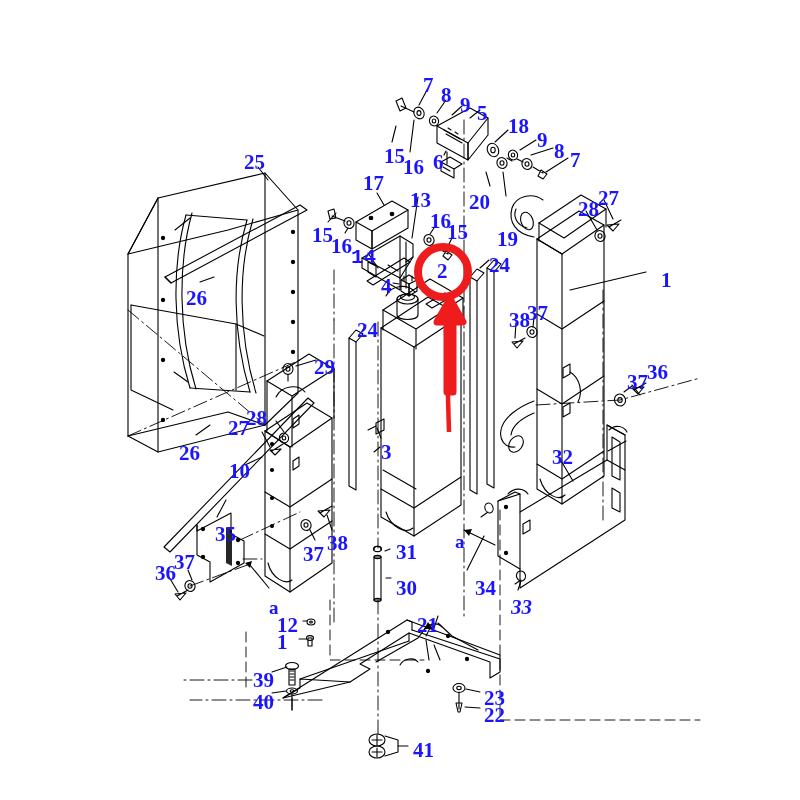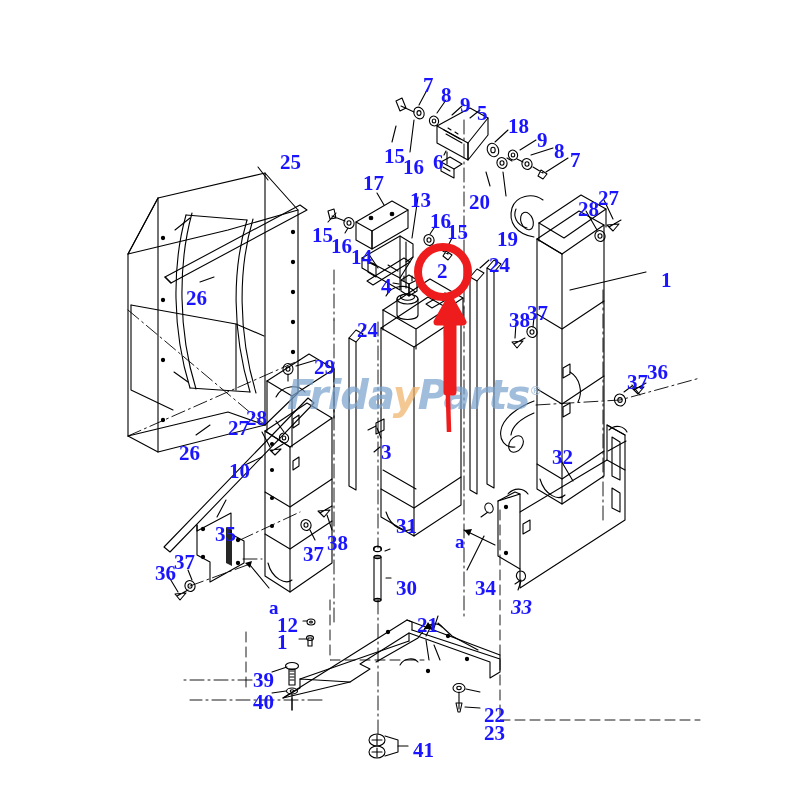--- a/index.html
+++ b/index.html
@@ -433,54 +433,51 @@
       </g>
 
       <g stroke-dasharray="10 5" stroke-width="0.9">
         <path d="M500 510 L500 720 L700 720"></path>
         <path d="M330 600 L330 660 L424 660"></path>
         <path d="M246 632 L246 690"></path>
       </g>
     </g>
   </svg>
 
-  <div id="wm">
-    <span class="b">Frida</span><span class="o">y</span><span class="b">Parts</span><span class="reg">®</span>
-  </div>
 
   <svg class="layer" viewBox="0 0 800 800" xmlns="http://www.w3.org/2000/svg">
     <g>
       <path d="M449 432 L446 330" stroke="#ee1c1c" stroke-width="4.5" fill="none"></path>
       <path d="M447 392 L447 322 L437 322 L450 299 L463 322 L453 322 L453 392 Z" fill="#ee1c1c" stroke="#ee1c1c" stroke-width="7" stroke-linejoin="round"></path>
     </g>
     <circle cx="443" cy="272" r="25" fill="none" stroke="#ee1c1c" stroke-width="8"></circle>
   </svg>
 
   <div>
-    <span class="lbl" style="left:244px;top:152px;margin-left:36px;">25</span>
+    <span class="lbl" style="left:244px;top:152px;">25</span>
     <span class="lbl" style="left:186px;top:288px;">26</span>
     <span class="lbl" style="left:179px;top:443px;">26</span>
     <span class="lbl" style="left:423px;top:75px;">7</span>
     <span class="lbl" style="left:441px;top:85px;">8</span>
     <span class="lbl" style="left:460px;top:95px;">9</span>
     <span class="lbl" style="left:477px;top:103px;">5</span>
     <span class="lbl" style="left:508px;top:116px;">18</span>
     <span class="lbl" style="left:537px;top:130px;">9</span>
     <span class="lbl" style="left:554px;top:141px;">8</span>
     <span class="lbl" style="left:570px;top:150px;">7</span>
     <span class="lbl" style="left:384px;top:146px;">15</span>
     <span class="lbl" style="left:403px;top:157px;">16</span>
     <span class="lbl" style="left:433px;top:152px;">6</span>
     <span class="lbl" style="left:469px;top:192px;">20</span>
     <span class="lbl" style="left:497px;top:201px;margin-top:28px;">19</span>
     <span class="lbl" style="left:363px;top:173px;">17</span>
     <span class="lbl" style="left:410px;top:190px;">13</span>
     <span class="lbl" style="left:312px;top:225px;">15</span>
     <span class="lbl" style="left:331px;top:236px;">16</span>
-    <span class="lbl" style="left:351px;top:247px;">14</span>
+    <span class="lbl" style="left:351px;top:247px;font-family:Liberation Mono, monospace;">14</span>
     <span class="lbl" style="left:430px;top:211px;">16</span>
     <span class="lbl" style="left:447px;top:222px;">15</span>
     <span class="lbl" style="left:381px;top:276px;">4</span>
     <span class="lbl" style="left:578px;top:199px;">28</span>
     <span class="lbl" style="left:598px;top:188px;">27</span>
     <span class="lbl" style="left:661px;top:270px;">1</span>
     <span class="lbl" style="left:489px;top:255px;">24</span>
     <span class="lbl" style="left:357px;top:320px;">24</span>
     <span class="lbl" style="left:509px;top:310px;">38</span>
     <span class="lbl" style="left:527px;top:303px;">37</span>
@@ -490,30 +487,30 @@
     <span class="lbl" style="left:246px;top:408px;">28</span>
     <span class="lbl" style="left:228px;top:418px;">27</span>
     <span class="lbl" style="left:229px;top:461px;text-align:center;">10</span>
     <span class="lbl" style="left:381px;top:442px;">3</span>
     <span class="lbl" style="left:552px;top:447px;">32</span>
     <span class="lbl" style="left:215px;top:492px;margin-top:32px;">35</span>
     <span class="lbl" style="left:303px;top:544px;">37</span>
     <span class="lbl" style="left:327px;top:533px;">38</span>
     <span class="lbl" style="left:155px;top:563px;">36</span>
     <span class="lbl" style="left:174px;top:552px;">37</span>
-    <span class="lbl" style="left:396px;top:516px;">31</span>
+    <span class="lbl" style="left:396px;top:542px;">31</span>
     <span class="lbl" style="left:396px;top:578px;">30</span>
     <span class="lbl" style="left:475px;top:578px;">34</span>
     <span class="lbl" style="left:511px;top:597px;font-style:italic;">33</span>
     <span class="lbl" style="left:277px;top:615px;">12</span>
     <span class="lbl" style="left:277px;top:632px;">1</span>
     <span class="lbl" style="left:417px;top:615px;">21</span>
     <span class="lbl" style="left:253px;top:670px;">39</span>
     <span class="lbl" style="left:253px;top:692px;">40</span>
-    <span class="lbl" style="left:484px;top:688px;margin-top:35px;">23</span>
+    <span class="lbl" style="left:484px;top:688px;">23</span>
     <span class="lbl" style="left:484px;top:705px;">22</span>
     <span class="lbl" style="left:413px;top:740px;">41</span>
 
     <span class="lbl lc" style="left:269px;top:598px;">a</span>
     <span class="lbl lc" style="left:455px;top:532px;">a</span>
 
     <span class="lbl" style="left:437px;top:261px;">2</span>
   </div>
 
 </div>

